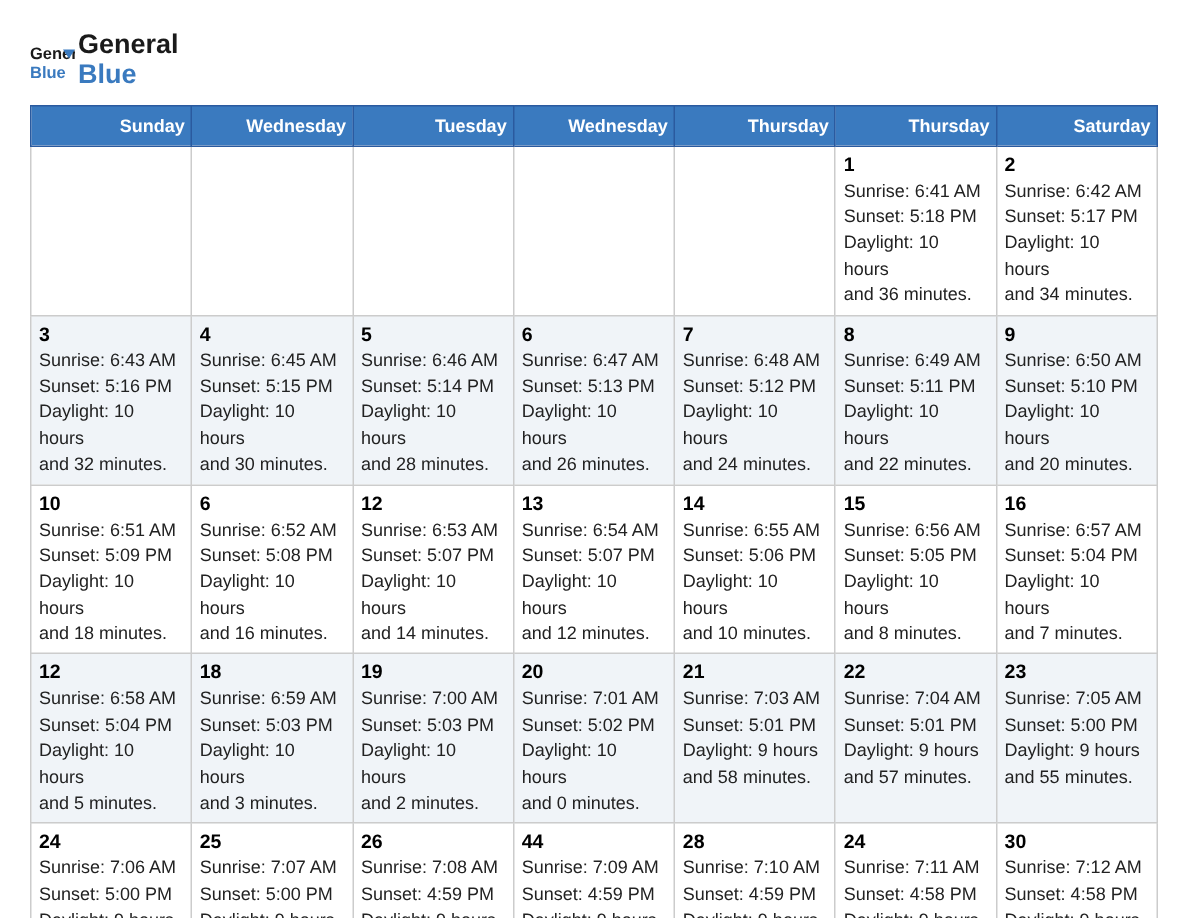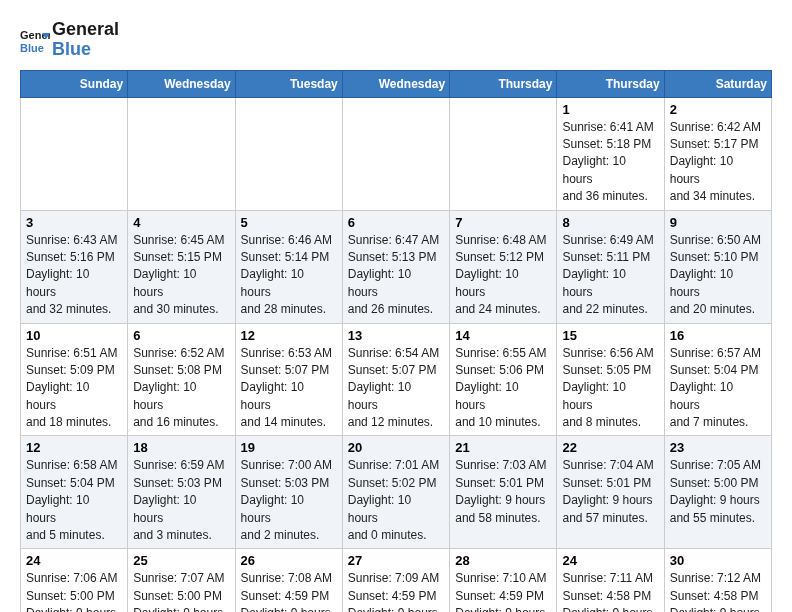--- a/index.html
+++ b/index.html
@@ -239,21 +239,21 @@
         </td>
         <td>
           <span class="day-num">25</span>
           <div class="day-info">Sunrise: 7:07 AM<br>Sunset: 5:00 PM<br>Daylight: 9 hours<br>and 52 minutes.</div>
         </td>
         <td>
           <span class="day-num">26</span>
           <div class="day-info">Sunrise: 7:08 AM<br>Sunset: 4:59 PM<br>Daylight: 9 hours<br>and 51 minutes.</div>
         </td>
         <td>
-          <span class="day-num">27</span>
+          <span class="day-num">44</span>
           <div class="day-info">Sunrise: 7:09 AM<br>Sunset: 4:59 PM<br>Daylight: 9 hours<br>and 50 minutes.</div>
         </td>
         <td>
           <span class="day-num">28</span>
           <div class="day-info">Sunrise: 7:10 AM<br>Sunset: 4:59 PM<br>Daylight: 9 hours<br>and 48 minutes.</div>
         </td>
         <td>
           <span class="day-num">24</span>
           <div class="day-info">Sunrise: 7:11 AM<br>Sunset: 4:58 PM<br>Daylight: 9 hours<br>and 47 minutes.</div>
         </td>

